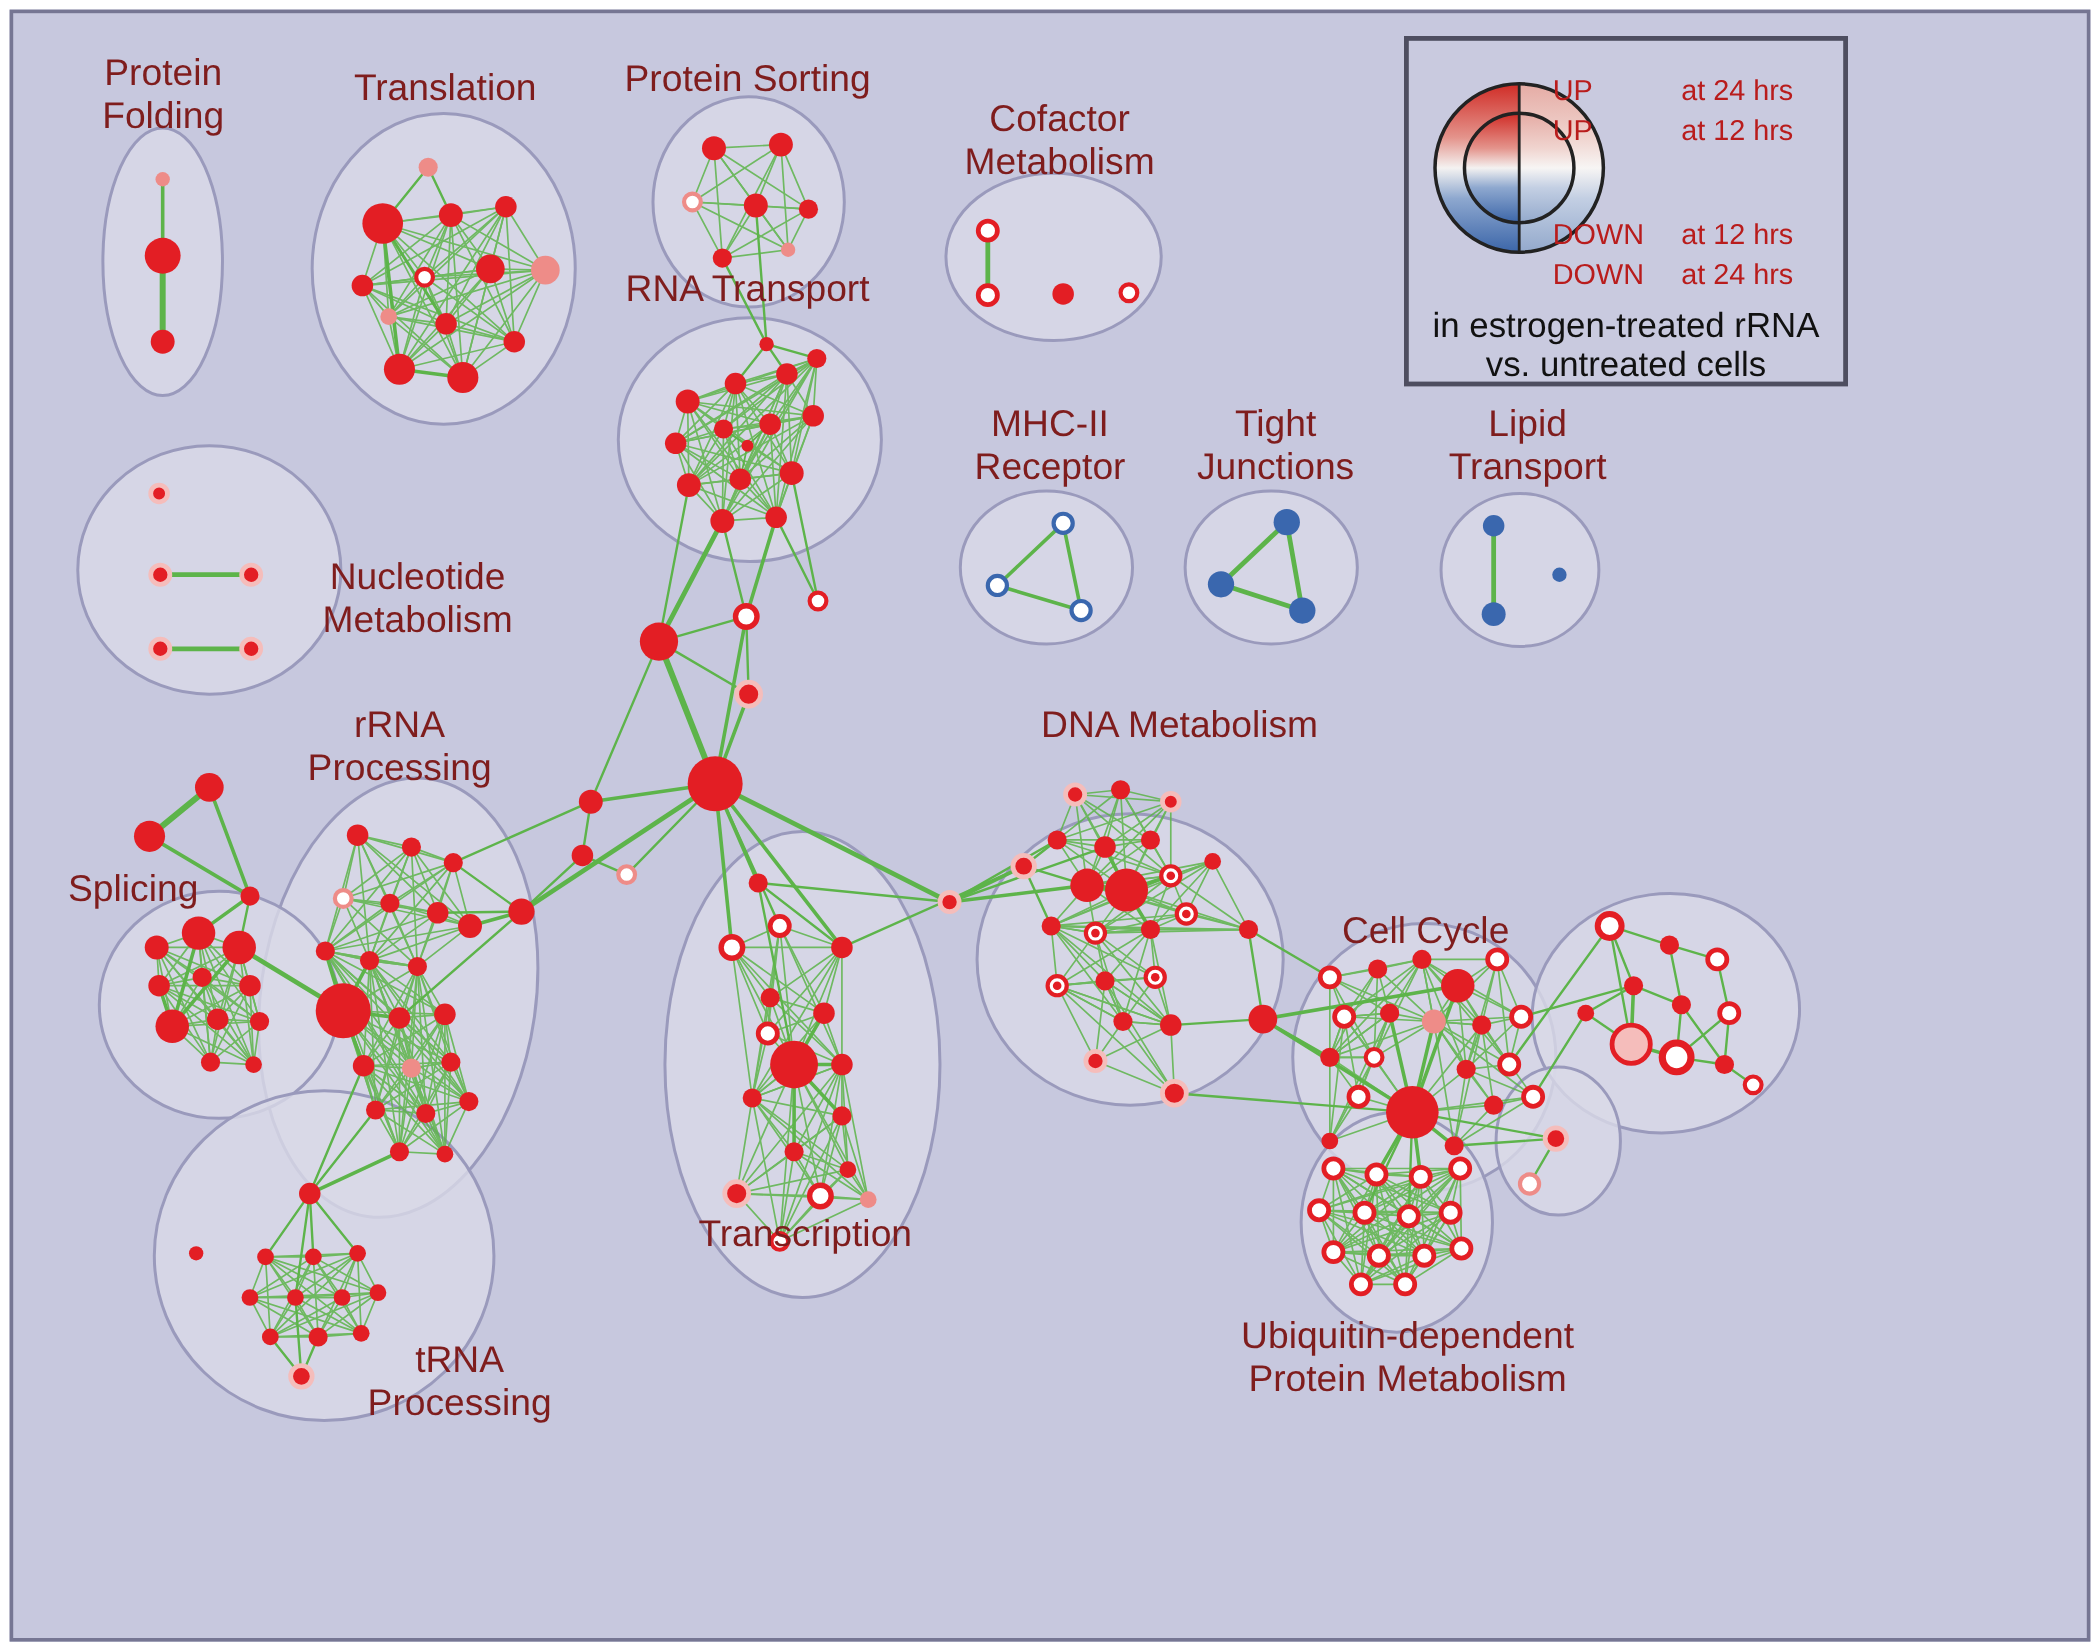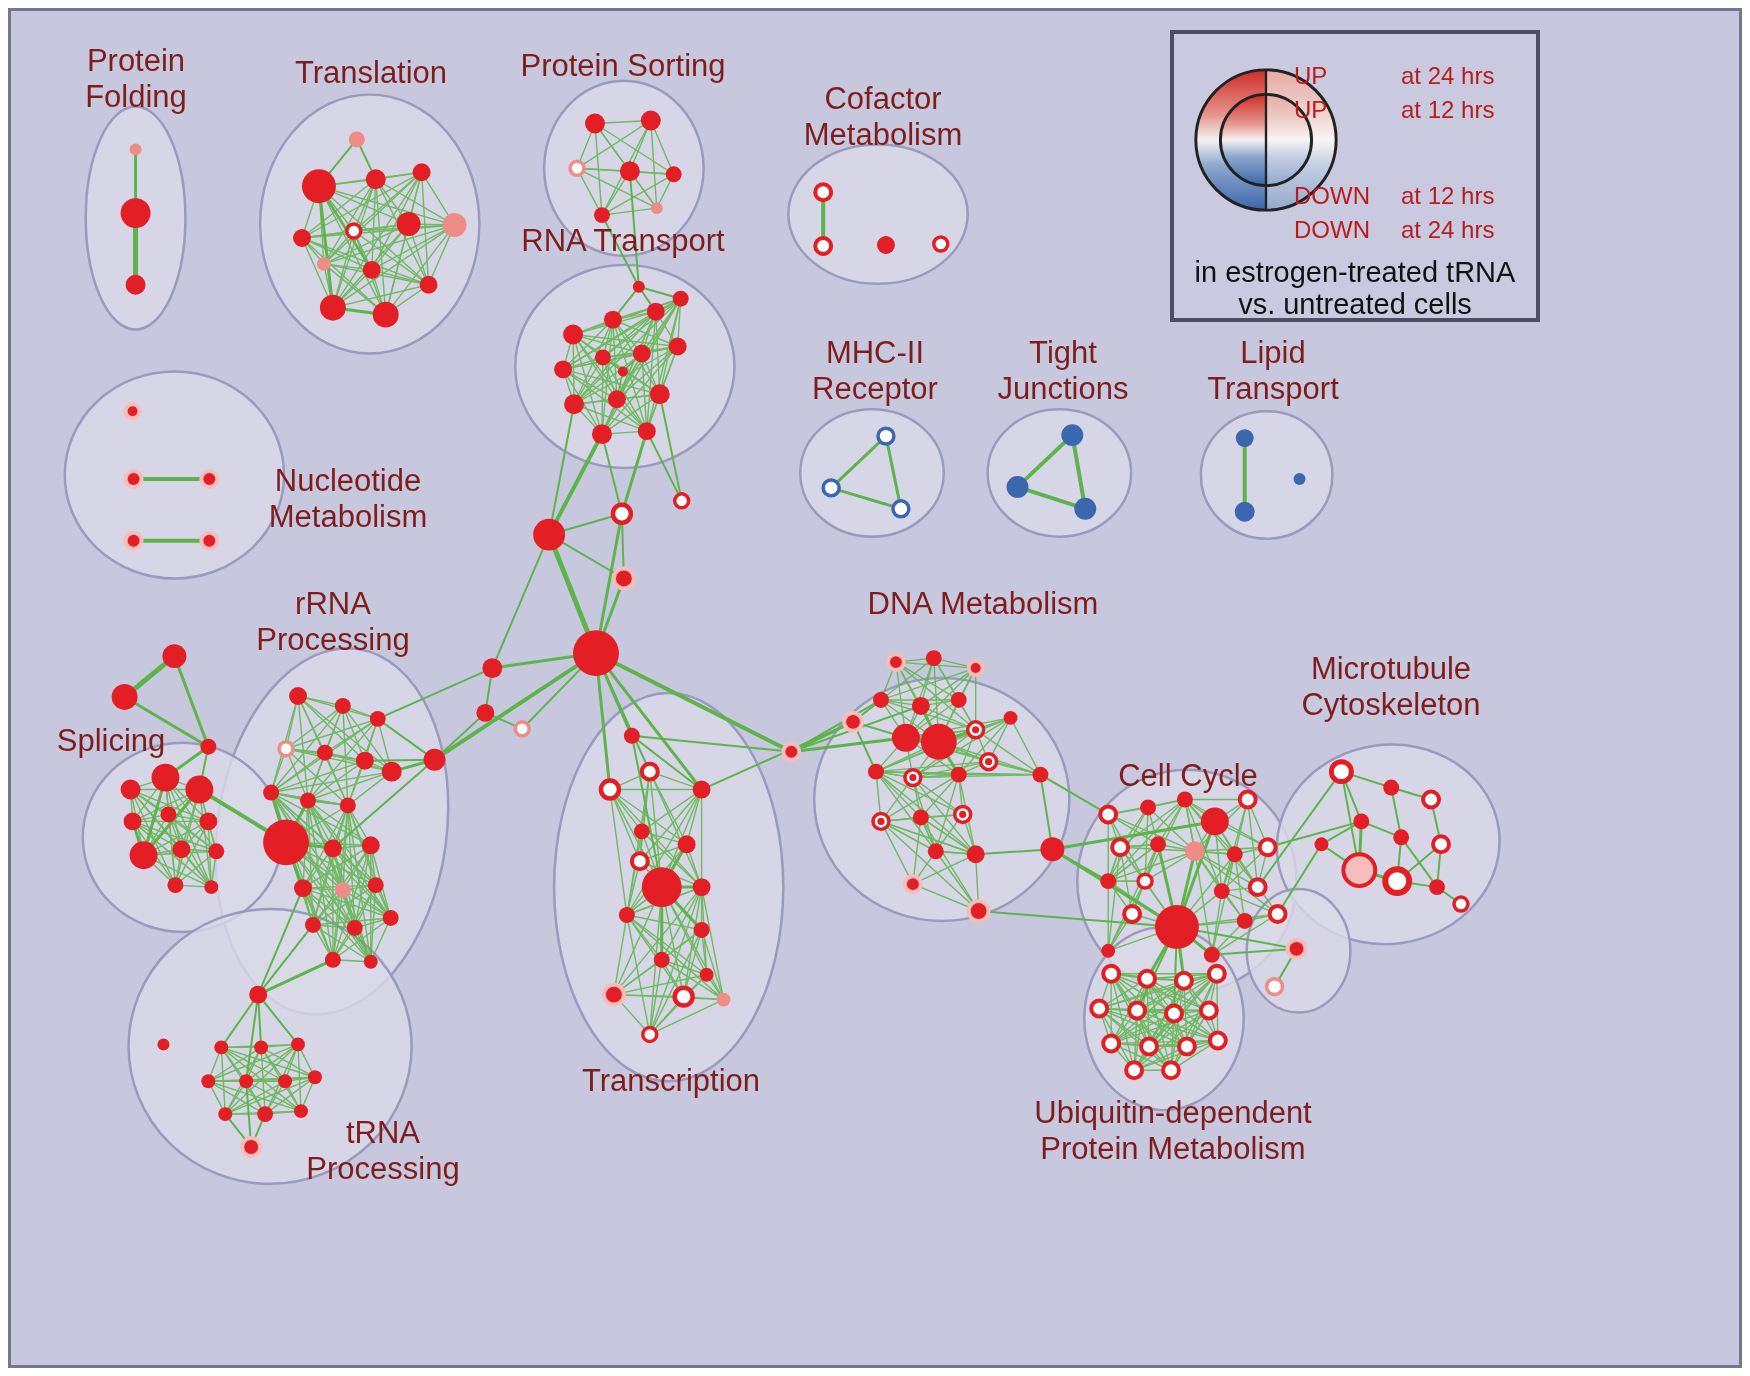--- a/index.html
+++ b/index.html
@@ -1186,25 +1186,23 @@
 Junctions</div>
       <div class="cluster-label" style="left: 1262px; top: 324px;">Lipid
 Transport</div>
       <div class="cluster-label" style="left: 337px; top: 452px;">Nucleotide
 Metabolism</div>
       <div class="cluster-label" style="left: 322px; top: 575px;">rRNA
 Processing</div>
       <div class="cluster-label" style="left: 100px; top: 712px;">Splicing</div>
       <div class="cluster-label" style="left: 372px; top: 1104px;">tRNA
 Processing</div>
-      <div class="cluster-label" style="left: 660px; top: 1052px; text-align: center;">Transcription</div>
+      <div class="cluster-label" style="left: 660px; top: 999px; text-align: center;">Transcription</div>
       <div class="cluster-label" style="left: 932px; top: 575px; margin-left: 40px;">DNA Metabolism</div>
       <div class="cluster-label" style="left: 1177px; top: 747px;">Cell Cycle</div>
-      <div class="cluster-label" style="left: 1380px; top: 640px;">Microtubule
-Cytoskeleton</div>
       <div class="cluster-label" style="left: 1162px; top: 1084px;">Ubiquitin-dependent
 Protein Metabolism</div>
     </div>
 
   <div class="legend">
     <svg class="lg-circle" width="152" height="152" viewBox="0 0 130 130">
       <defs>
         <linearGradient id="gS" gradientUnits="userSpaceOnUse" x1="65" y1="5" x2="65" y2="125">
           <stop offset="0" stop-color="#d02c26"></stop>
             <stop offset="0.32" stop-color="#e4948c"></stop>
@@ -1247,16 +1245,16 @@
     </div>
     <div class="lg-row" style="top:62px">
       <span class="dir">UP</span><span>at 12 hrs</span>
     </div>
     <div class="lg-row" style="top:148px">
       <span class="dir">DOWN</span><span>at 12 hrs</span>
     </div>
     <div class="lg-row" style="top:182px">
       <span class="dir">DOWN</span><span>at 24 hrs</span>
     </div>
-    <div class="lg-cap" style="top:222px">in estrogen-treated tRNA</div>
+    <div class="lg-cap" style="top:222px">in estrogen-treated rRNA</div>
     <div class="lg-cap" style="top:254px">vs. untreated cells</div>
   </div>
 </div>
 
 </body></html>

